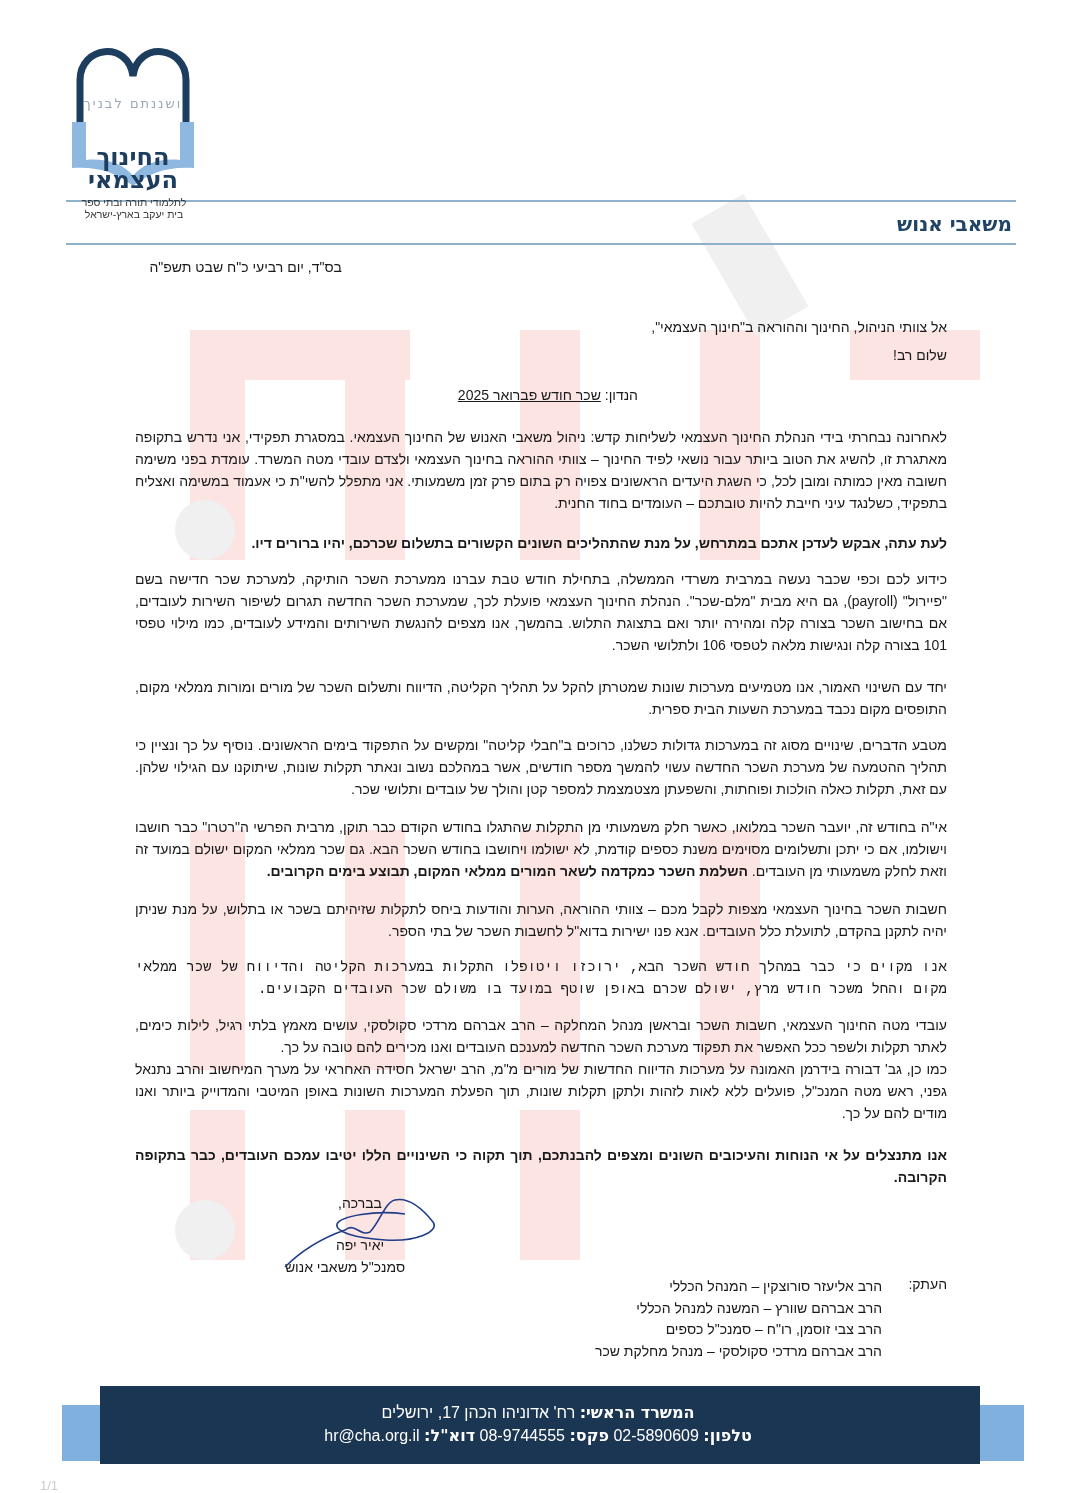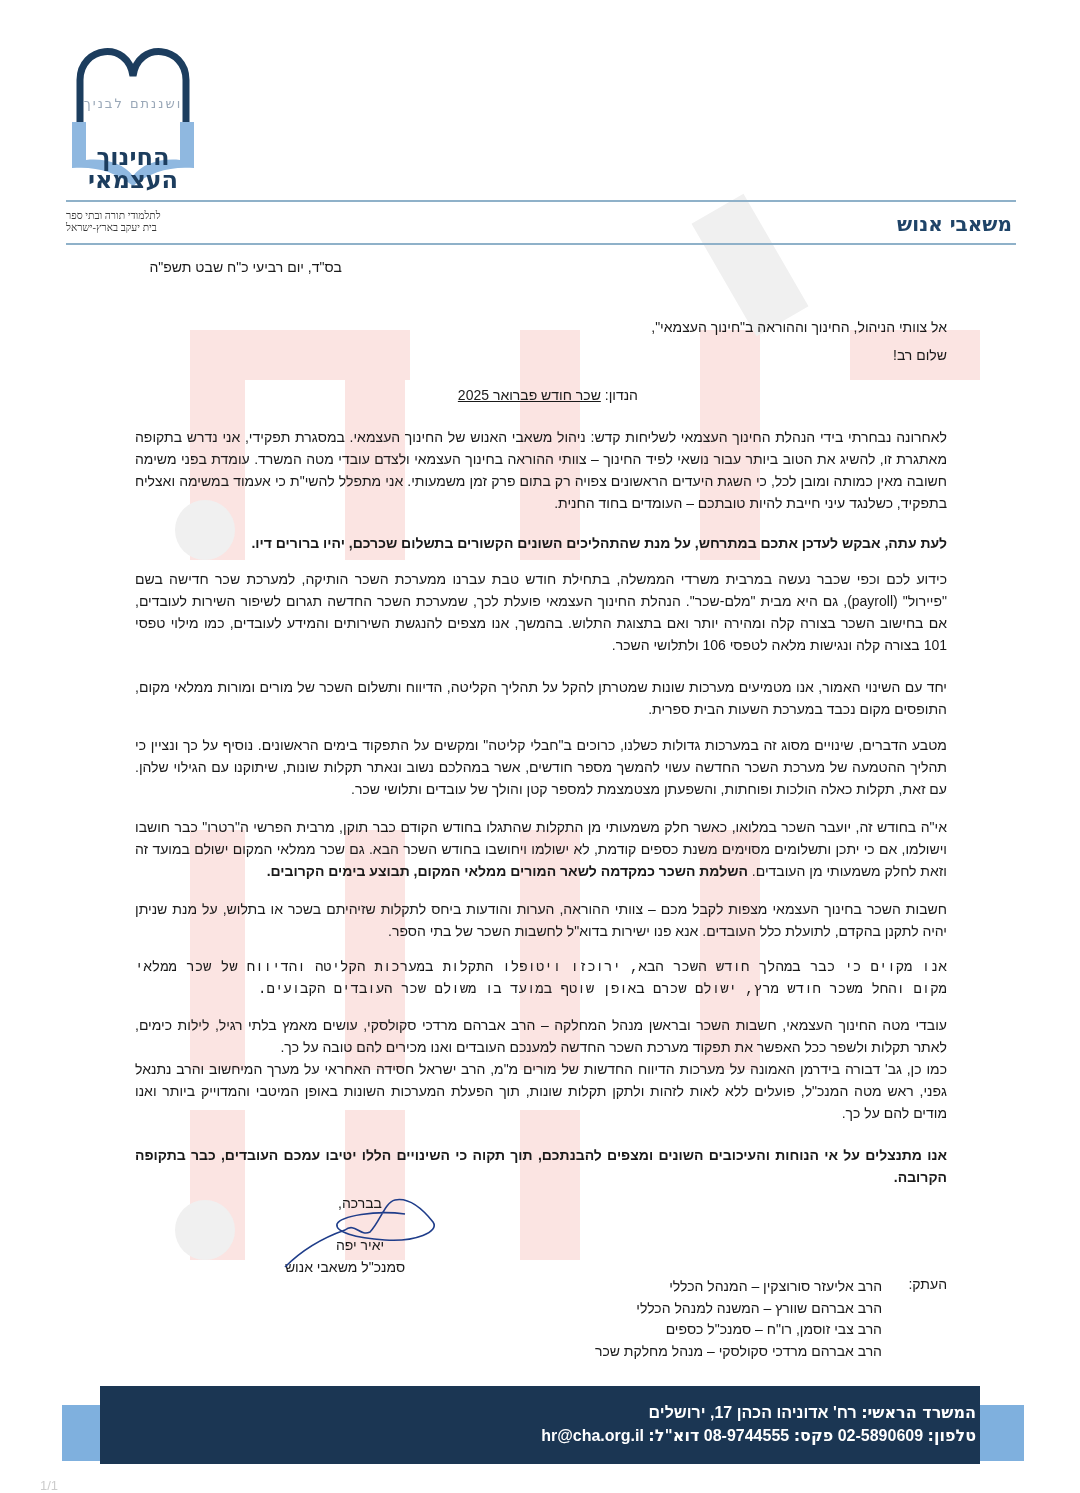--- a/index.html
+++ b/index.html
@@ -12,21 +12,21 @@
     .wm-gray { background:#f0f0f0; }
 
     
     .logo { position:absolute; left:66px; top:36px; width:134px; height:152px; z-index:2; }
     .logo svg { width:134px; height:152px; }
     .logo-tagline { position:absolute; left:0; right:0; top:60px; text-align:center; font-family:"DejaVu Sans", sans-serif; font-size:13px; letter-spacing:2px; color:#9aa8b8; direction:rtl; }
     .logo-name { position:absolute; left:0; right:0; top:74px; text-align:center; font-family:"DejaVu Sans", sans-serif; font-weight:bold; font-size:24px; line-height:23px; color:#1c3d5e; direction:rtl;margin-top:36px; }
 
     
     .rule { position:absolute; height:2px; background:#8fb1c9; z-index:2; }
-    .left-sub { position:absolute; left:66px; top:210px; width:136px; text-align:left; direction:rtl; font-family:Liberation Serif, serif; font-size:10.5px; line-height:12px; color:#3a3a3a; z-index:2; }
+    .left-sub { position:absolute; left:66px; top:196px; width:136px; text-align:center; direction:rtl; font-family:Liberation Sans, sans-serif; font-size:10.5px; line-height:12px; color:#3a3a3a; z-index:2; }
     .dept-title { position:absolute; right:68px; top:212px; direction:rtl; font-family:"DejaVu Sans", sans-serif; font-weight:bold; font-size:20px; color:#1f4468; z-index:2; }
 
     
     .content { position:absolute; z-index:3; direction:rtl; text-align:right; font-size:14px; line-height:22px; }
     .date { right:738px; top:256px; width:300px; }
     .to { right:133px; top:316px; }
     .greet { right:133px; top:344px; }
     .subject { right:442px; top:384px; }
     .subject u { text-decoration:underline; }
     .para { right:133px; width:812px; text-align:justify; text-align-last:right; }
@@ -34,21 +34,21 @@
 
     .sign { position:absolute; z-index:3; direction:rtl; text-align:center; font-size:14px; line-height:22px; }
     .signature-svg { position:absolute; left:275px; top:1192px; width:170px; height:80px; z-index:4; }
 
     .cc-label { position:absolute; right:133px; top:1276px; direction:rtl; font-size:14px; z-index:3; }
     .cc-list { position:absolute; right:198px; top:1276px; direction:rtl; font-size:14px; line-height:21.5px; z-index:3; }
 
     
     .footer-side { position:absolute; top:1405px; height:56px; background:#7fb0de; z-index:1; }
     .footer { position:absolute; left:100px; top:1386px; width:880px; height:78px; background:#1b3653; z-index:2; clip-path:polygon(0 0,100% 0,100% 100%,0 100%); }
-    .footer-line { position:absolute; left:0; right:4px; direction:rtl; color:#ffffff; font-size:16px;font-weight:bold; }
+    .footer-line { position:absolute; left:0; right:4px; text-align:center; direction:rtl; color:#ffffff; font-size:16px; }
     .footer-line b { font-family:"DejaVu Sans", sans-serif; }
     .page-num { position:absolute; left:40px; top:1478px; font-size:13px; color:#cccccc; }
   </style>
 </head>
 <body>
 
 <div class="page">
 
   <div class="wm wm-pink" style="left:190px;top:330px;width:55px;height:230px;"></div>
   <div class="wm wm-pink" style="left:190px;top:330px;width:220px;height:50px;"></div>

